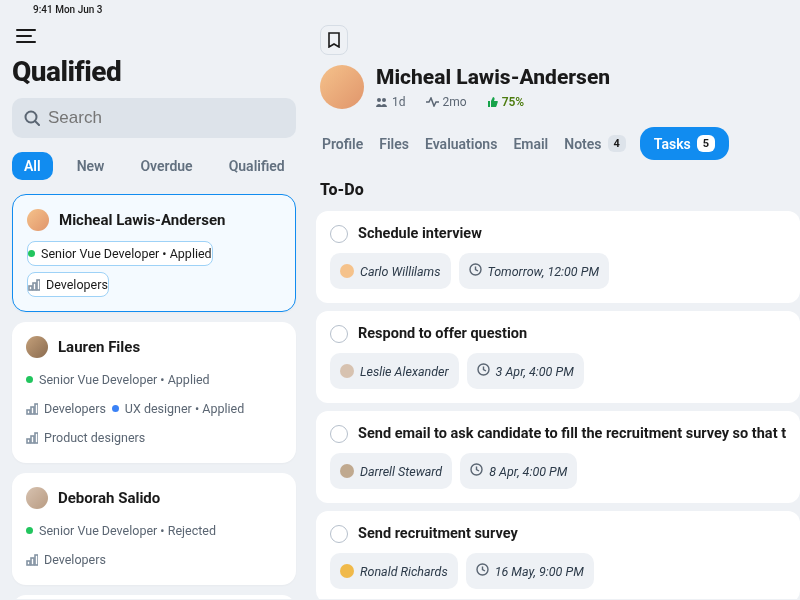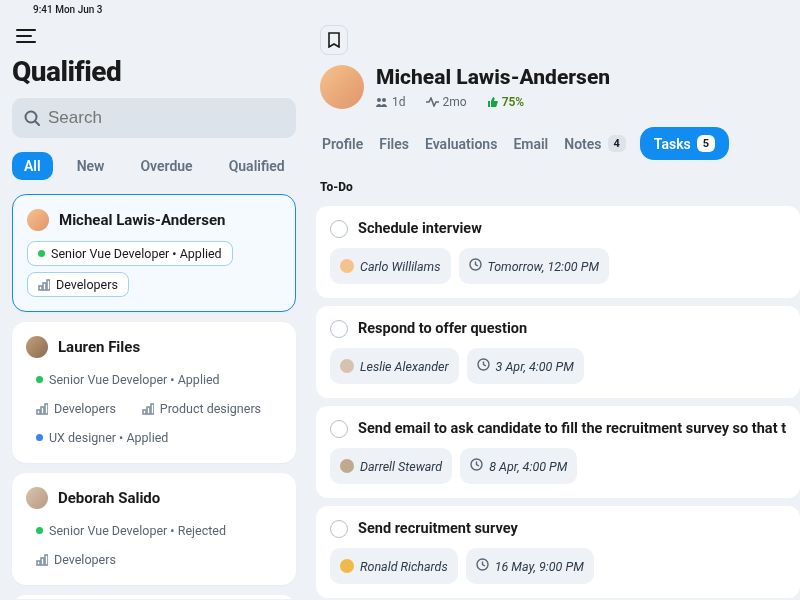--- a/index.html
+++ b/index.html
@@ -100,21 +100,21 @@
       display: inline-block;
     }
     .card-name { font-size: 15px; font-weight: 700; color: #1a1a1a; }
     .tags { display: flex; flex-wrap: wrap; gap: 6px; }
     .tag {
       display: inline-flex;
       align-items: center;
       gap: 6px;
       font-size: 12.5px;
       color: #5b6673;
-      padding: 4px 10px;
+      padding: 4px 0;
       border-radius: 8px;
     }
     .card.selected .tag { border: 1px solid #9ed2f7; background: #fff; color:#1a1a1a; }
     .dot { width: 7px; height: 7px; border-radius: 50%; display: inline-block; }
     .dot.green { background: #22c55e; }
     .dot.blue { background: #3b82f6; }
     .dept-icon svg { stroke: #8594a4; }
 
     .right-pane {
       flex: 1;
@@ -169,21 +169,21 @@
     .badge-count {
       background: #dde3ea;
       color: #1a1a1a;
       font-size: 11px;
       padding: 2px 6px;
       border-radius: 6px;
       font-weight: 700;
     }
     .tabs .tab.active-pill .badge-count { background: #fff; }
 
-    h2.section-title { font-size: 12px; font-weight: 800; padding: 6px 4px 12px; }
+    h2.section-title { font-size: 16px; font-weight: 800; padding: 6px 4px 12px; }
 
     .tasks { display: flex; flex-direction: column; gap: 8px; padding-right: 0; }
     .task {
       background: #fff;
       border-radius: 12px;
       padding: 14px;
     }
     .task-row1 { display: flex; align-items: flex-start; gap: 10px; margin-bottom: 10px; }
     .checkbox {
       width: 18px; height: 18px;
@@ -260,26 +260,26 @@
       <span class="avatar" style="background:linear-gradient(135deg,#c4a07a,#8a6b4f)"></span>
       <span class="card-name">Lauren Files</span>
     </div>
     <div class="tags">
             <span class="tag"><span class="dot green"></span>Senior Vue Developer • Applied</span>
             <span class="tag dept-icon"><svg width="12" height="12" fill="none" stroke-width="1.6">
                 <rect x="1" y="7" width="3" height="4"></rect>
                 <rect x="5" y="4" width="3" height="7"></rect>
                 <rect x="9" y="1" width="3" height="10"></rect>
               </svg> Developers</span>
+            <span class="tag"><span class="dot blue"></span>UX designer • Applied</span>
             <span class="tag dept-icon"><svg width="12" height="12" fill="none" stroke-width="1.6">
                 <rect x="1" y="7" width="3" height="4"></rect>
                 <rect x="5" y="4" width="3" height="7"></rect>
                 <rect x="9" y="1" width="3" height="10"></rect>
               </svg> Product designers</span>
-            <span class="tag"><span class="dot blue"></span>UX designer • Applied</span>
           </div>
         </div>
         <div class="card">
     <div class="card-header">
       <span class="avatar" style="background:linear-gradient(135deg,#d7c2b0,#b89b82)"></span>
       <span class="card-name">Deborah Salido</span>
     </div>
     <div class="tags">
             <span class="tag"><span class="dot green"></span>Senior Vue Developer • Rejected</span>
             <span class="tag dept-icon"><svg width="12" height="12" fill="none" stroke-width="1.6">

